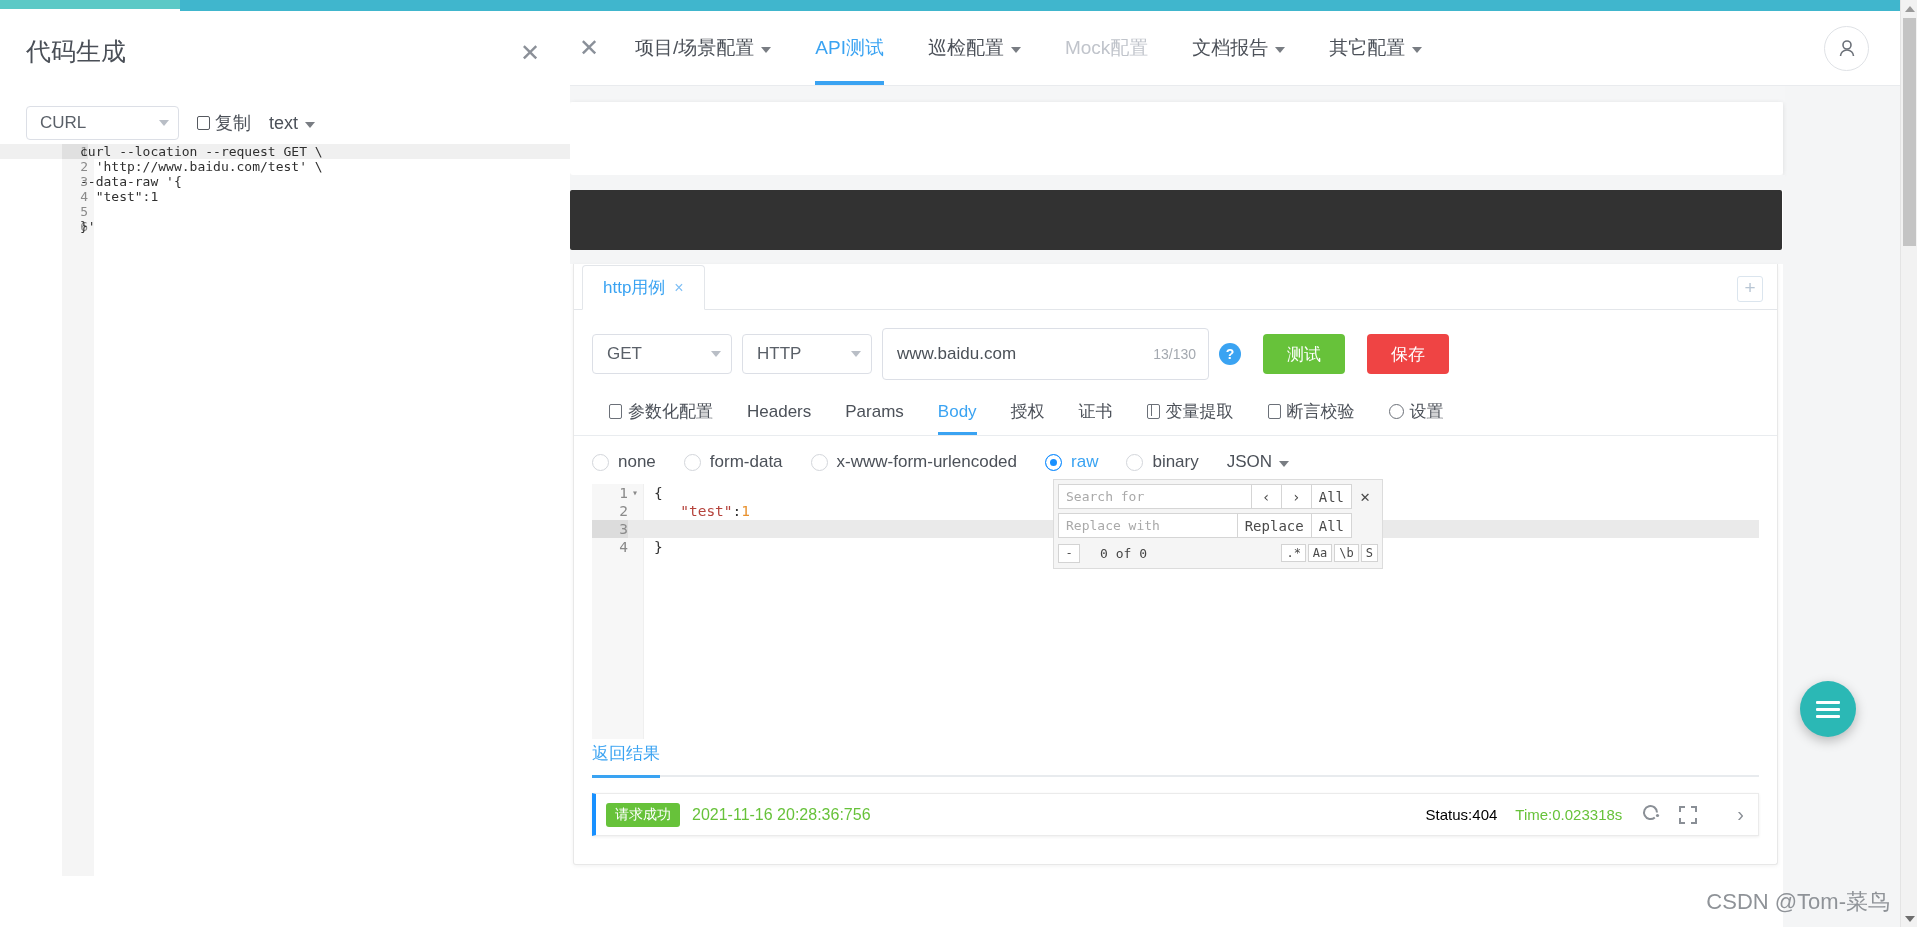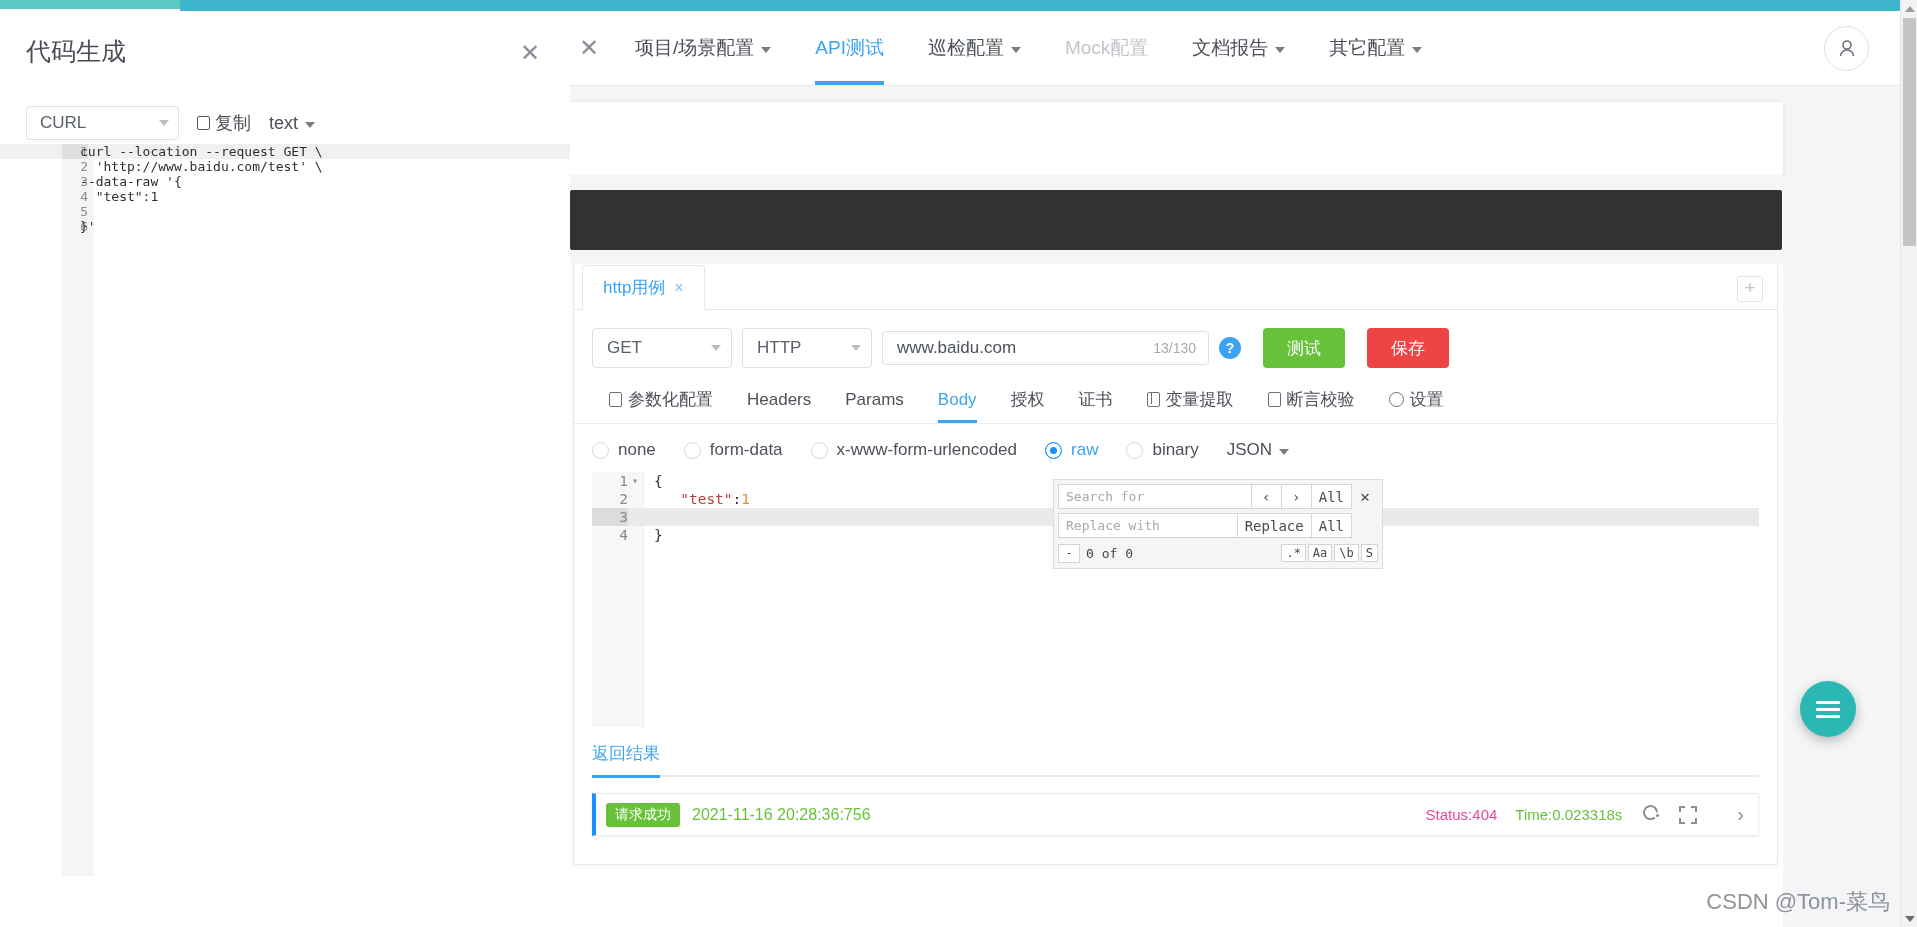--- a/index.html
+++ b/index.html
@@ -91,21 +91,21 @@
   .sel {
     position:relative; height:40px; min-width:0; border:1px solid #dcdfe6; border-radius:4px;
     background:#fff; display:flex; align-items:center; padding:0 30px 0 14px;
     font-size:17px; color:#5a6068; cursor:pointer;
   }
   .sel .cv { position:absolute; right:10px; top:16px; width:0;height:0;
      border-left:5px solid transparent;border-right:5px solid transparent;border-top:6px solid #b9bec6;}
   .sel-method { width:140px; }
   .sel-proto { width:130px; }
   .txtfield {
-    position:relative; height:34px; border:1px solid #dcdfe6; border-radius:4px; background:#fff;
+    position:relative; height:52px; border:1px solid #dcdfe6; border-radius:4px; background:#fff;
     display:flex; align-items:center; padding:0 62px 0 14px; font-size:17px; color:#4b5158; cursor:text;
   }
   .txtfield .count { position:absolute; right:12px; font-size:14px; color:#a4a9b0; }
   .f-host { width:327px; }
   .f-path { width:527px; }
   .help-dot {
     width:22px;height:22px;border-radius:50%;background:#3aa3f2;color:#fff;
     font-size:14px;font-weight:bold;display:flex;align-items:center;justify-content:center;cursor:pointer;
   }
   .btn { height:40px; border-radius:4px; border:none; color:#fff; font-size:17px; padding:0 24px; cursor:pointer;
@@ -147,38 +147,38 @@
     position:absolute; left:1053px; top:479px; width:330px;
     background:#f5f5f5; border:1px solid #dcdcdc; padding:4px; z-index:30;
     font-family:"DejaVu Sans Mono", monospace;
   }
   .srch-row { display:flex; align-items:stretch; height:25px; margin-bottom:4px; }
   .srch-inp { flex:1; background:#fff; border:1px solid #d5d5d5; font-size:13px; color:#a9a9a9; padding:0 7px; display:flex; align-items:center;}
   .srch-btn { background:#fff; border:1px solid #d5d5d5; border-left:none; min-width:30px; padding:0 7px; font-size:14px; color:#4a4a4a; display:flex;align-items:center;justify-content:center;cursor:pointer;}
   .srch-close { width:26px; display:flex;align-items:center;justify-content:center;font-size:16px;color:#4a4a4a;cursor:pointer;}
   .srch-row3 { display:flex; align-items:center; height:22px; gap:0; }
   .srch-minus { width:22px;height:19px;border:1px solid #d3d3d3;background:#fff;display:flex;align-items:center;justify-content:center;font-size:12px;color:#555;cursor:pointer;}
-  .srch-count { margin-left:6px; font-size:13px; color:#444; }
+  .srch-count { margin-left:20px; font-size:13px; color:#444; }
   .srch-flags { margin-left:auto; display:flex; }
   .flag { border:1px solid #d3d3d3; background:#fff; font-size:12px; color:#4a4a4a; padding:1px 4px; margin-left:2px; cursor:pointer; }
 
   
   .retwrap { position:absolute; left:18px; top:478px; right:18px; }
   .ret-tab { font-size:17px; color:#3aa3f2; padding-bottom:10px; display:inline-block; cursor:pointer; position:relative; }
   .ret-underline { position:relative; height:2px; background:#e8ebee; }
   .ret-underline:after { content:""; position:absolute; left:0; top:0; width:68px; height:3px; background:#3aa3f2; }
   .ret-row {
     margin-top:16px; height:43px; background:#fff; border:1px solid #ebebeb;
     border-left:4px solid #1890ff; box-shadow:0 1px 3px rgba(0,0,0,.07);
     display:flex; align-items:center; padding:0 14px 0 10px;
   }
   .tag-ok { background:#67c23a; color:#fff; font-size:14px; padding:3px 9px; border-radius:3px; }
   .ts { color:#67c23a; font-size:16px; margin-left:12px; }
   .meta { margin-left:auto; display:flex; align-items:center; gap:18px; }
-  .meta .m1 { font-size:15px; color:#ec4899; }
+  .meta .m1 { font-size:15px; color:#000000; }
   .meta .mg { color:#67c23a; }
   .expand-ico { width:18px;height:18px;position:relative;}
   .expand-ico i{position:absolute;width:6px;height:6px;border:2px solid #8a8f96;}
   .expand-ico i.tl{left:0;top:0;border-right:none;border-bottom:none;}
   .expand-ico i.tr{right:0;top:0;border-left:none;border-bottom:none;}
   .expand-ico i.bl{left:0;bottom:0;border-right:none;border-top:none;}
   .expand-ico i.br{right:0;bottom:0;border-left:none;border-top:none;}
   .chev-r { color:#8a8f96; font-size:20px; margin-left:22px; }
 
   

